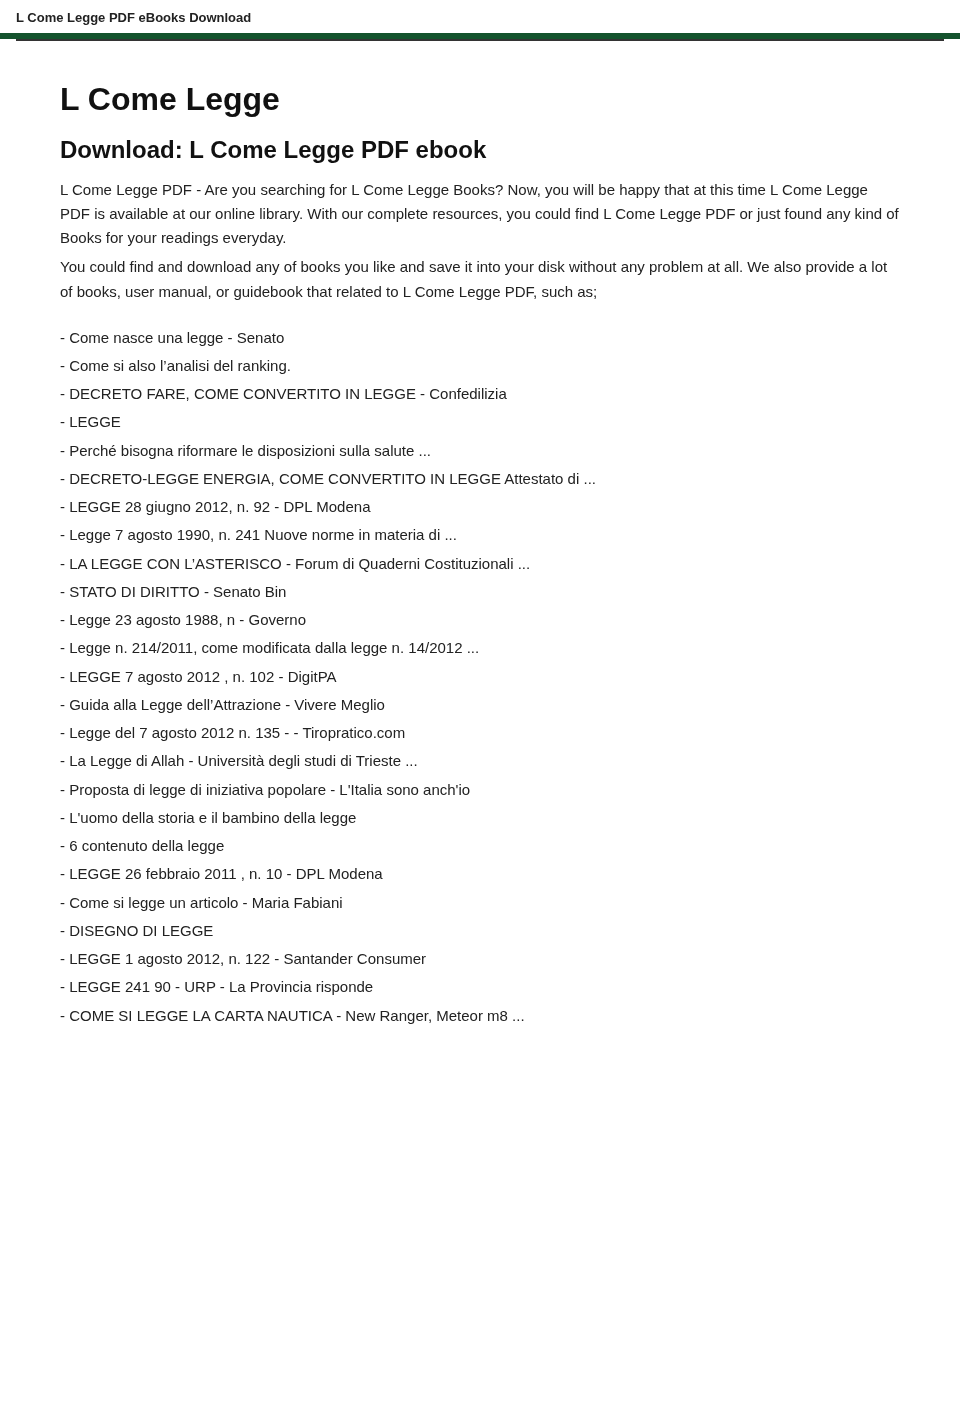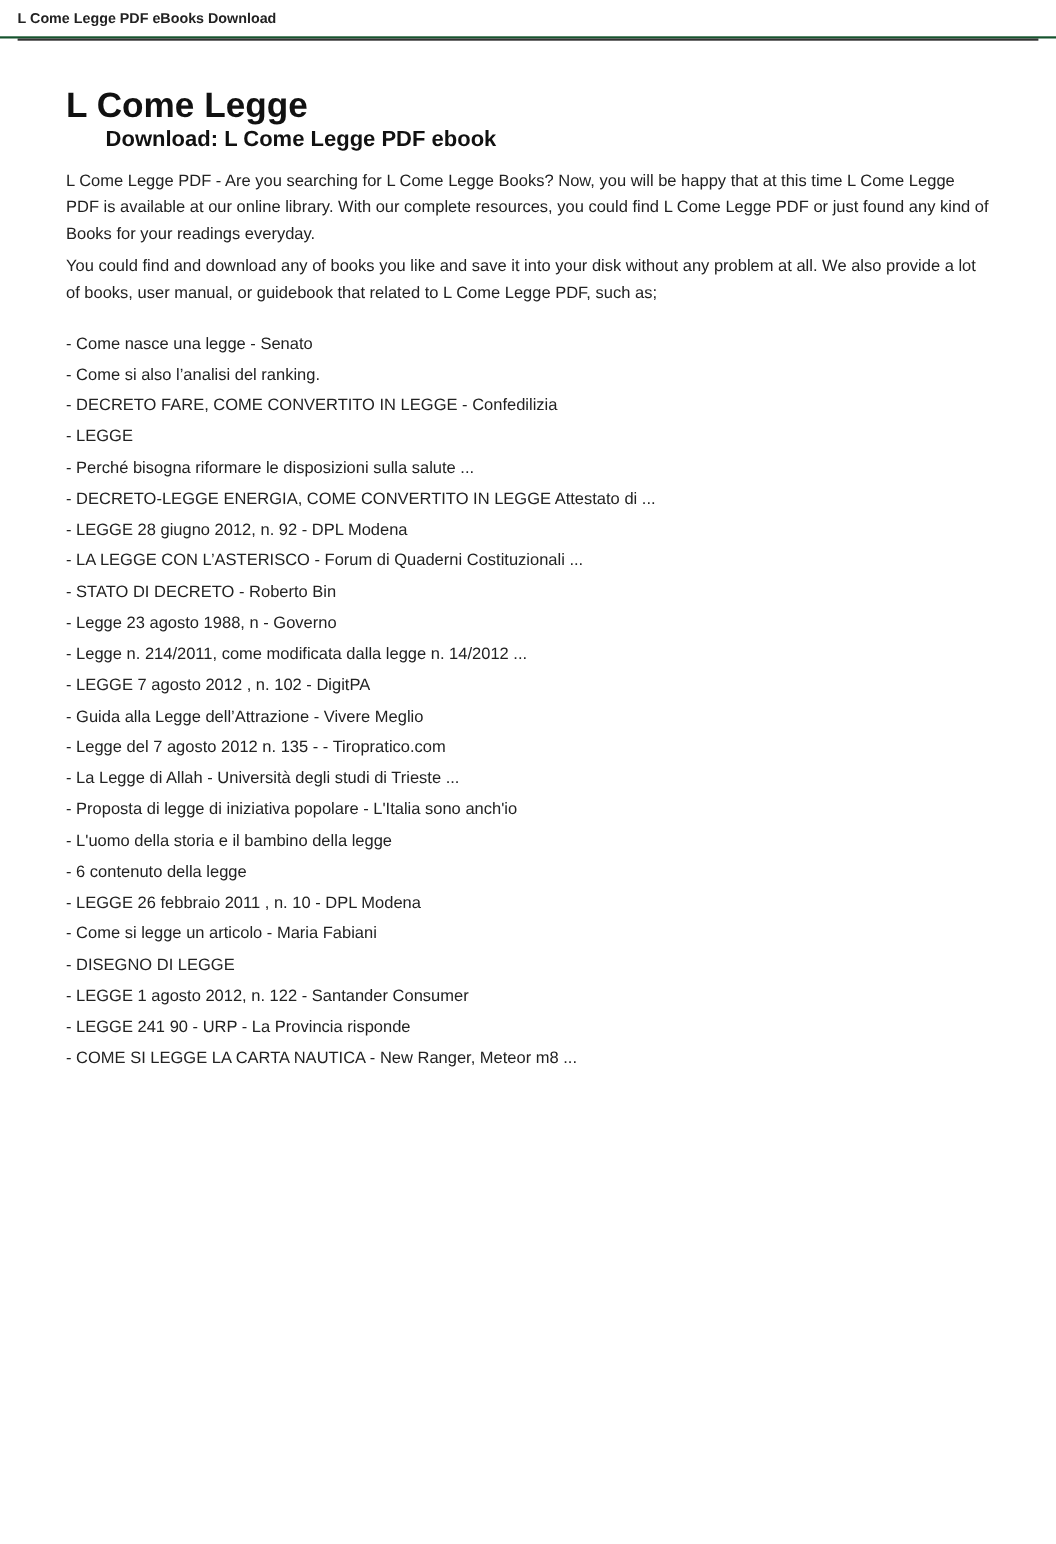--- a/index.html
+++ b/index.html
@@ -11,21 +11,21 @@
     body {
       font-family: Arial, Helvetica, sans-serif;
       font-size: 15px;
       color: #222;
       background: #fff;
       padding: 0;
     }
 
     .top-bar {
       padding: 8px 16px;
-      border-bottom: 2px solid #14532d;
+      border-bottom: 6px solid #14532d;
       margin-bottom: 0;
     }
 
     .top-bar-title {
       font-size: 13px;
       font-weight: bold;
       color: #222;
     }
 
     .divider {
@@ -36,30 +36,29 @@
 
     .main-content {
       padding: 30px 60px 40px 60px;
       max-width: 960px;
     }
 
     .page-title {
       font-size: 32px;
       font-weight: bold;
       color: #111;
-      margin-bottom: 2px;
+      margin-bottom: 18px;
       margin-top: 10px;
     }
 
     .subtitle {
-      font-size: 20px;
+      font-size: 24px;
       font-weight: bold;
       color: #111;
       margin-bottom: 14px;
-      margin-left: 36px;
     }
 
     .intro-text {
       font-size: 15px;
       color: #222;
       line-height: 1.6;
       margin-bottom: 5px;
     }
 
     .body-text {
@@ -99,22 +98,23 @@
   <p class="body-text">You could find and download any of books you like and save it into your disk without any problem at all. We also provide a lot of books, user manual, or guidebook that related to L Come Legge PDF, such as;</p>
 
   <div class="list-section">
   <p>- Come nasce una legge - Senato</p>
       <p>- Come si also l’analisi del ranking.</p>
       <p>- DECRETO FARE, COME CONVERTITO IN LEGGE - Confedilizia</p>
       <p>- LEGGE</p>
       <p>- Perché bisogna riformare le disposizioni sulla salute ...</p>
       <p>- DECRETO-LEGGE ENERGIA, COME CONVERTITO IN LEGGE Attestato di ...</p>
       <p>- LEGGE 28 giugno 2012, n. 92 - DPL Modena</p>
+      <p>- Legge 7 agosto 1990, n. 241 Nuove norme in materia di ...</p>
       <p>- LA LEGGE CON L’ASTERISCO - Forum di Quaderni Costituzionali ...</p>
-      <p>- STATO DI DECRETO - Roberto Bin</p>
+      <p>- STATO DI DIRITTO - Senato Bin</p>
       <p>- Legge 23 agosto 1988, n - Governo</p>
       <p>- Legge n. 214/2011, come modificata dalla legge n. 14/2012 ...</p>
       <p>- LEGGE 7 agosto 2012 , n. 102 - DigitPA</p>
       <p>- Guida alla Legge dell’Attrazione - Vivere Meglio</p>
       <p>- Legge del 7 agosto 2012 n. 135 - - Tiropratico.com</p>
       <p>- La Legge di Allah - Università degli studi di Trieste ...</p>
       <p>- Proposta di legge di iniziativa popolare - L'Italia sono anch'io</p>
       <p>- L'uomo della storia e il bambino della legge</p>
       <p>- 6 contenuto della legge</p>
       <p>- LEGGE 26 febbraio 2011 , n. 10 - DPL Modena</p>

